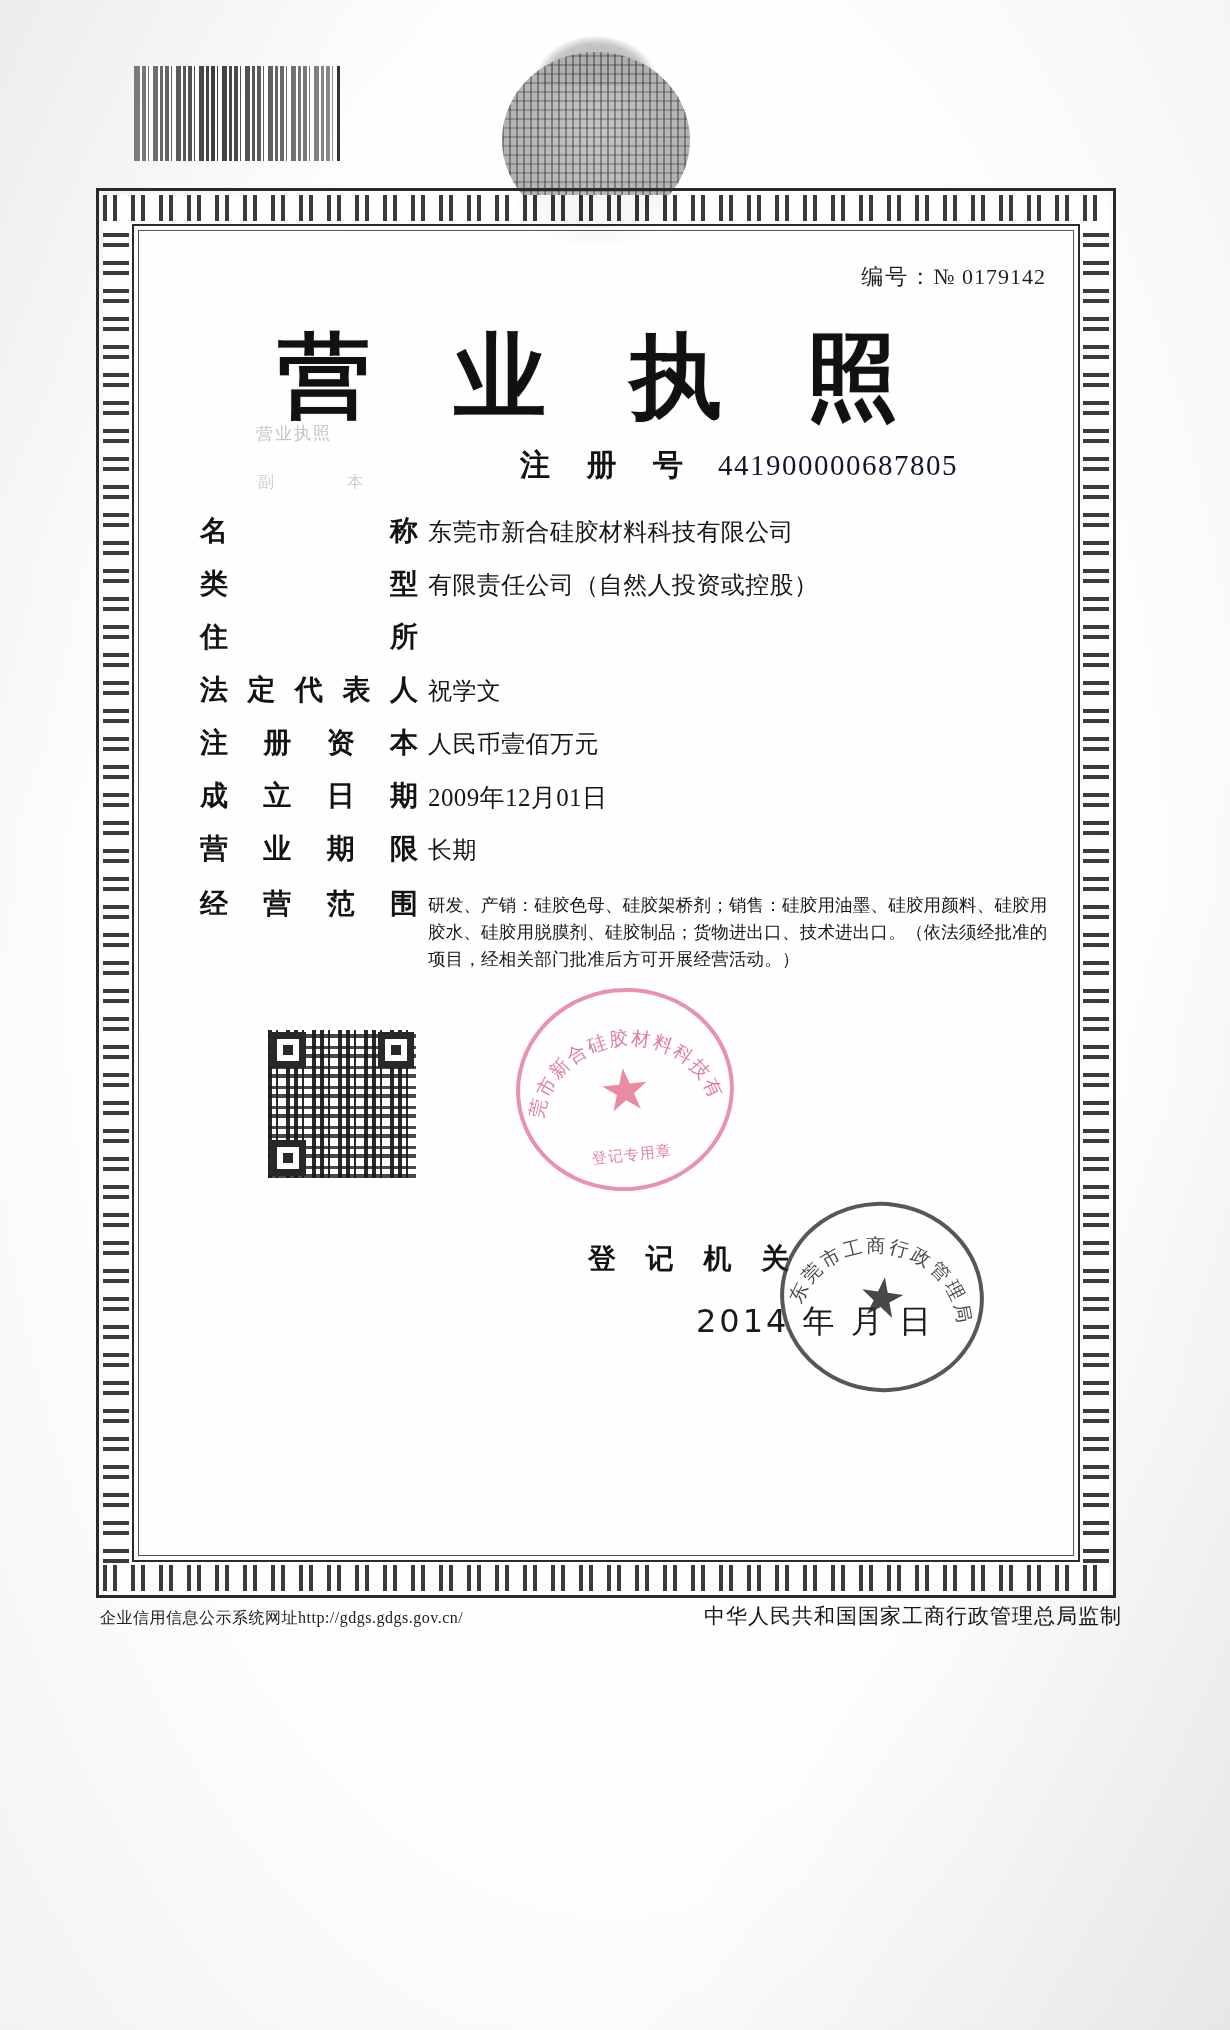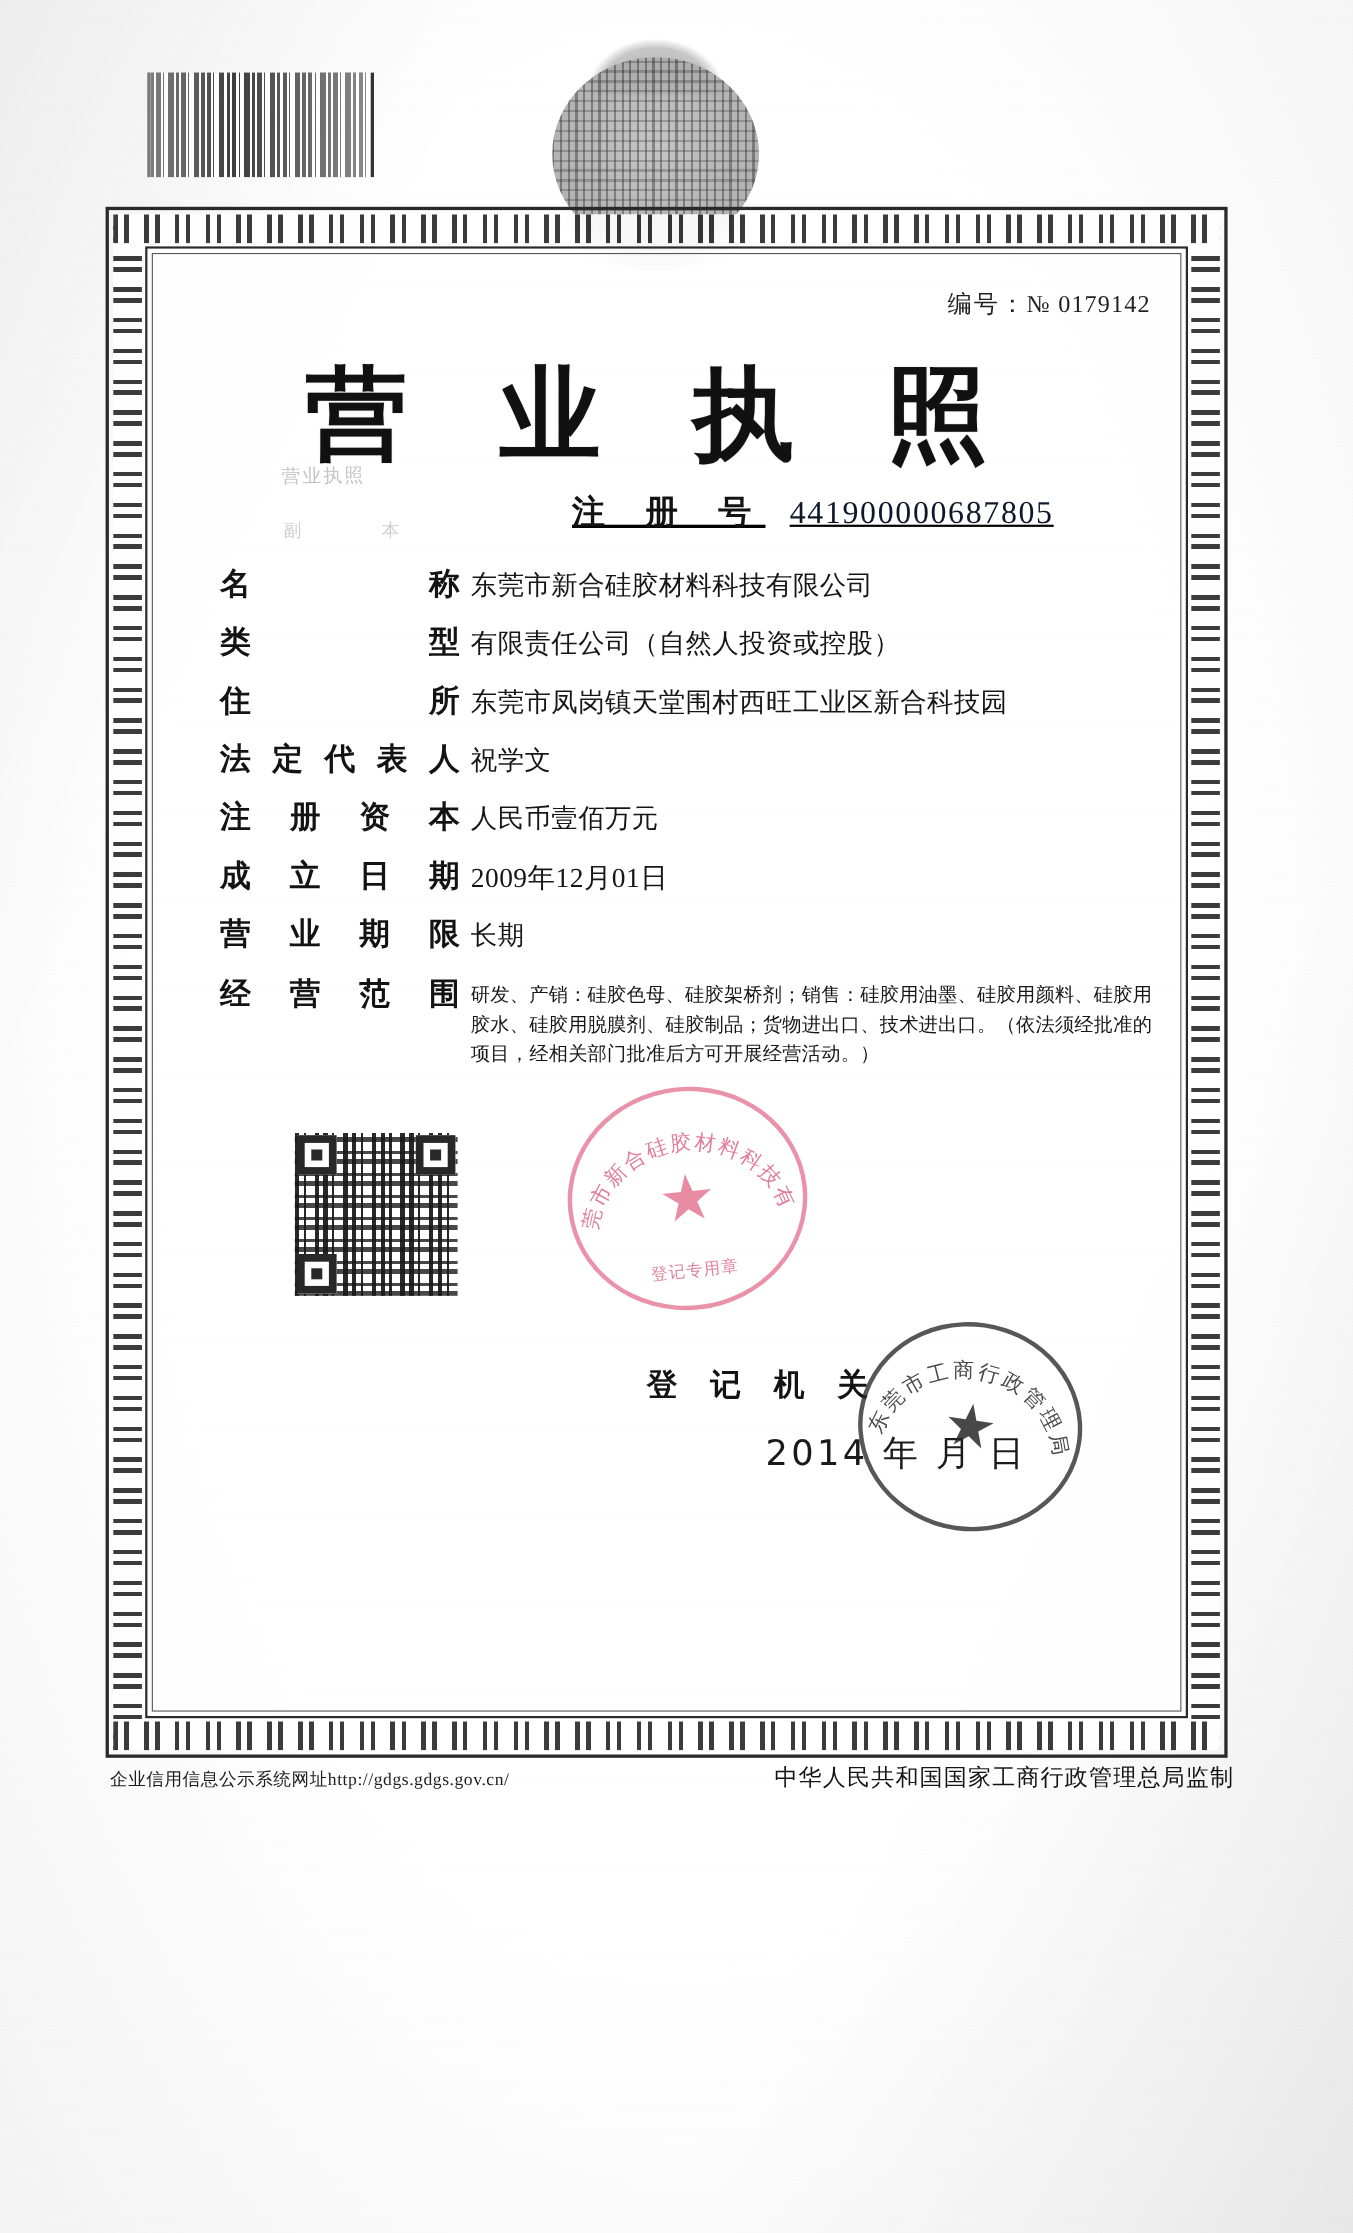--- a/index.html
+++ b/index.html
@@ -164,21 +164,20 @@
     letter-spacing: 0px;
     text-shadow: 0 0 1px rgba(0,0,0,0.4);
   }
 
   .reg-line {
     position: absolute;
     left: 372px; top: 205px;
     display: flex;
     align-items: baseline;
     gap: 22px;
-    text-decoration: underline;
   }
   .reg-label {
     font-family: "DejaVu Sans", sans-serif;
     font-size: 30px;
     font-weight: bold;
     letter-spacing: 13px;
     color: #131313;
   }
   .reg-value {
     font-family: "Liberation Serif", serif;
@@ -440,21 +439,20 @@
           <span>型</span>
         </div>
         <div class="field-value">有限责任公司（自然人投资或控股）</div>
       </div>
 
       <div class="field">
         <div class="field-label">
           <span>住</span>
           <span>所</span>
         </div>
-        <div class="field-value">东莞市凤岗镇天堂围村西旺工业区新合科技园</div>
       </div>
 
       <div class="field">
         <div class="field-label">
           <span>法</span>
           <span>定</span>
           <span>代</span>
           <span>表</span>
           <span>人</span>
         </div>

